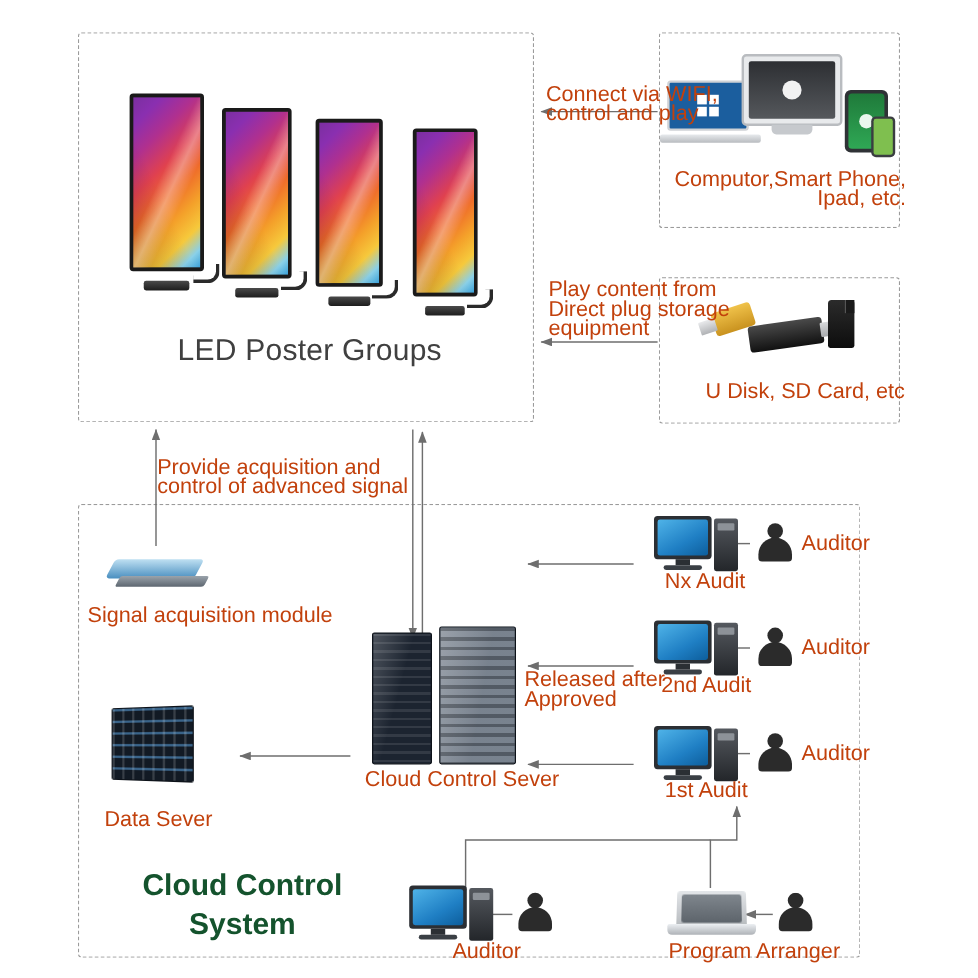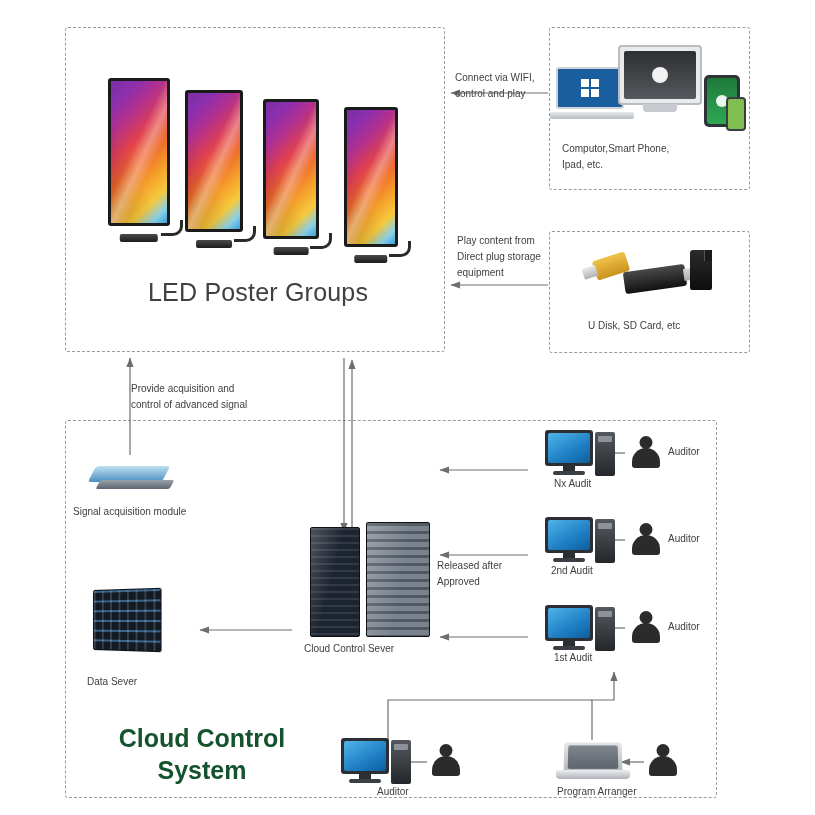--- a/index.html
+++ b/index.html
@@ -21,23 +21,23 @@
     border-radius:3px;
   }
   #box-led    { left:65px;  top:27px;  width:380px; height:325px; }
   #box-dev    { left:549px; top:27px;  width:201px; height:163px; }
   #box-usb    { left:549px; top:231px; width:201px; height:122px; }
   #box-cloud  { left:65px;  top:420px; width:652px; height:378px; }
 
   
   .lbl {
     position:absolute;
-    font-size:10px;
+    font-size:18px;
     line-height:16px;
-    color:#404040;
+    color:#c2410c;
     white-space:pre-line;
   }
   .lbl.c { text-align:center; }
   .big {
     position:absolute;
     font-size:25px;
     color:#404040;
     letter-spacing:.2px;
   }
   .title-cloud {
@@ -350,21 +350,21 @@
       <div class="scr"></div>
         <div class="foot"></div>
     </div>
     <div class="d-tablet">
         <div class="scr"></div>
       </div>
     <div class="d-phone">
         <div class="scr"></div>
       </div>
   </div>
-  <div class="lbl" style="left:562px; top:141px;">Computor,Smart Phone,
+  <div class="lbl" style="left:562px; top:141px;text-align:right;">Computor,Smart Phone,
 Ipad, etc.</div>
   <div class="lbl" style="left:455px; top:70px;">Connect via WIFI,
 control and play</div>
 
   <div id="usb">
     <div class="usb-gold"></div>
     <div class="usb-black"></div>
     <div class="sd-card"></div>
   </div>
   <div class="lbl" style="left:588px; top:318px;">U Disk, SD Card, etc</div>

